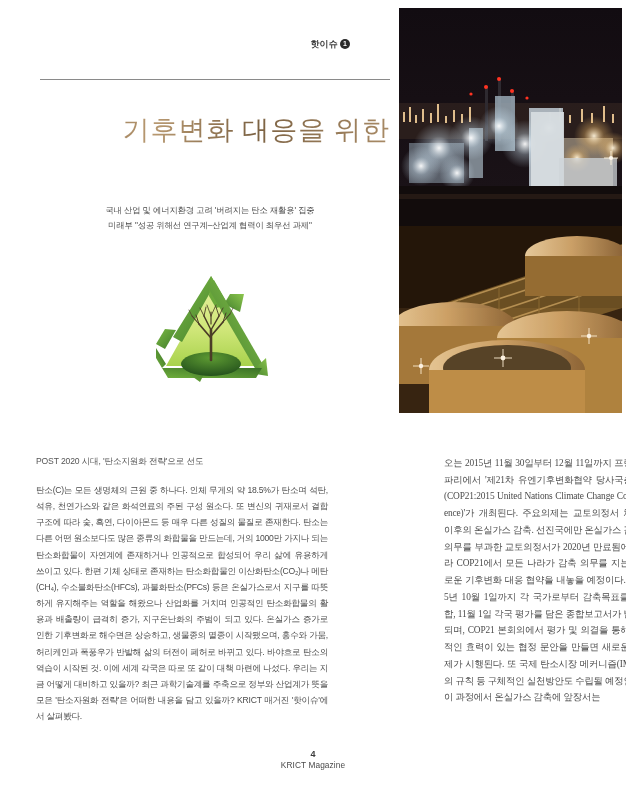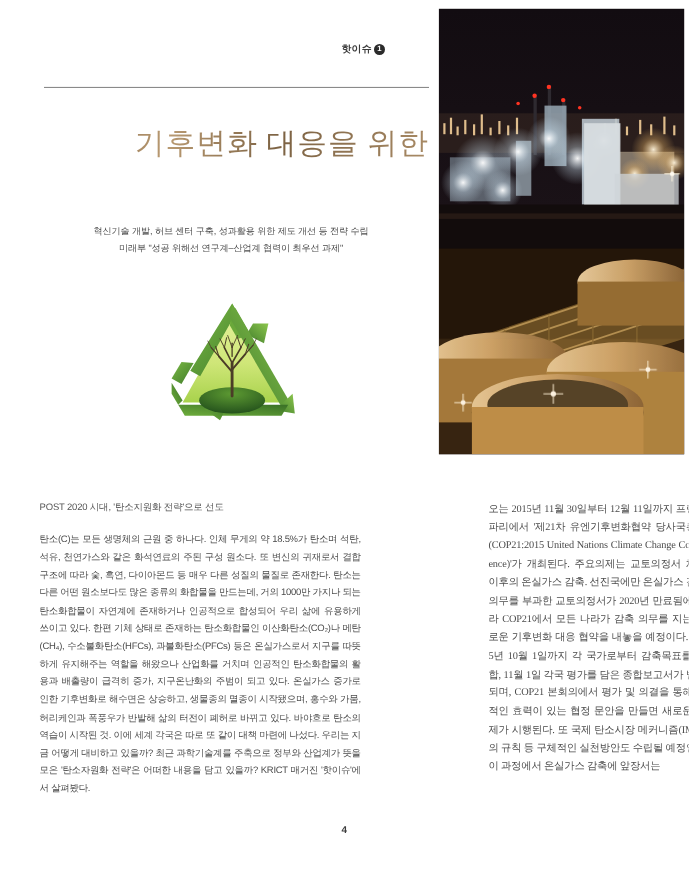--- a/index.html
+++ b/index.html
@@ -337,21 +337,21 @@
   <div class="running-head">
     <span>핫이슈</span><span class="badge">1</span>
   </div>
   <div class="head-rule"></div>
 
   <div class="title-block">
     <div class="title-line">기후변화 대응을 위한</div>
   </div>
 
   <div class="subtitle-block">
-    <div class="subtitle-line">혁신기술 개발, 허브 센터 구축, 성과활용 위한 제도 개선 등 전략 수립</div>
+    <div class="subtitle-line">국내 산업 및 에너지환경 고려 '버려지는 탄소 재활용' 집중</div>
     <div class="subtitle-line">미래부 "성공 위해선 연구계–산업계 협력이 최우선 과제"</div>
   </div>
 
   <div class="emblem">
     <svg viewBox="0 0 118 112" aria-hidden="true">
       <defs>
         <linearGradient id="fieldg" x1="0" y1="0" x2="0" y2="1">
           <stop offset="0%" stop-color="#e4f09a"></stop>
           <stop offset="55%" stop-color="#cfe678"></stop>
           <stop offset="100%" stop-color="#a8d24c"></stop>
@@ -410,15 +410,16 @@
       </g>
     </svg>
   </div>
 
   <div class="lead-in">POST 2020 시대, '탄소지원화 전략'으로 선도</div>
   <div class="col-left">탄소(C)는 모든 생명체의 근원 중 하나다. 인체 무게의 약 18.5%가 탄소며 석탄, 석유, 천연가스와 같은 화석연료의 주된 구성 원소다. 또 변신의 귀재로서 결합구조에 따라 숯, 흑연, 다이아몬드 등 매우 다른 성질의 물질로 존재한다. 탄소는 다른 어떤 원소보다도 많은 종류의 화합물을 만드는데, 거의 1000만 가지나 되는 탄소화합물이 자연계에 존재하거나 인공적으로 합성되어 우리 삶에 유용하게 쓰이고 있다. 한편 기체 상태로 존재하는 탄소화합물인 이산화탄소(CO₂)나 메탄(CH₄), 수소불화탄소(HFCs), 과불화탄소(PFCs) 등은 온실가스로서 지구를 따뜻하게 유지해주는 역할을 해왔으나 산업화를 거치며 인공적인 탄소화합물의 활용과 배출량이 급격히 증가, 지구온난화의 주범이 되고 있다. 온실가스 증가로 인한 기후변화로 해수면은 상승하고, 생물종의 멸종이 시작됐으며, 홍수와 가뭄, 허리케인과 폭풍우가 반발해 삶의 터전이 폐허로 바뀌고 있다. 바야흐로 탄소의 역습이 시작된 것. 이에 세계 각국은 따로 또 같이 대책 마련에 나섰다. 우리는 지금 어떻게 대비하고 있을까? 최근 과학기술계를 주축으로 정부와 산업계가 뜻을 모은 '탄소자원화 전략'은 어떠한 내용을 담고 있을까? KRICT 매거진 '핫이슈'에서 살펴봤다.</div>
   <div class="col-right">오는 2015년 11월 30일부터 12월 11일까지 프랑스 파리에서 '제21차 유엔기후변화협약 당사국총회(COP21:2015 United Nations Climate Change Conference)'가 개최된다. 주요의제는 교토의정서 체제 이후의 온실가스 감축. 선진국에만 온실가스 감축의무를 부과한 교토의정서가 2020년 만료됨에 따라 COP21에서 모든 나라가 감축 의무를 지는 새로운 기후변화 대응 협약을 내놓을 예정이다. 2015년 10월 1일까지 각 국가로부터 감축목표를 취합, 11월 1일 각국 평가를 담은 종합보고서가 발간되며, COP21 본회의에서 평가 및 의결을 통해 법적인 효력이 있는 협정 문안을 만들면 새로운 체제가 시행된다. 또 국제 탄소시장 메커니즘(IMM)의 규칙 등 구체적인 실천방안도 수립될 예정인데 이 과정에서 온실가스 감축에 앞장서는</div>
 
   <div class="footer">
     <div class="pagenum">4</div>
+    <div class="magazine">KRICT Magazine</div>
   </div>
 
 </div>
 
 </body></html>

